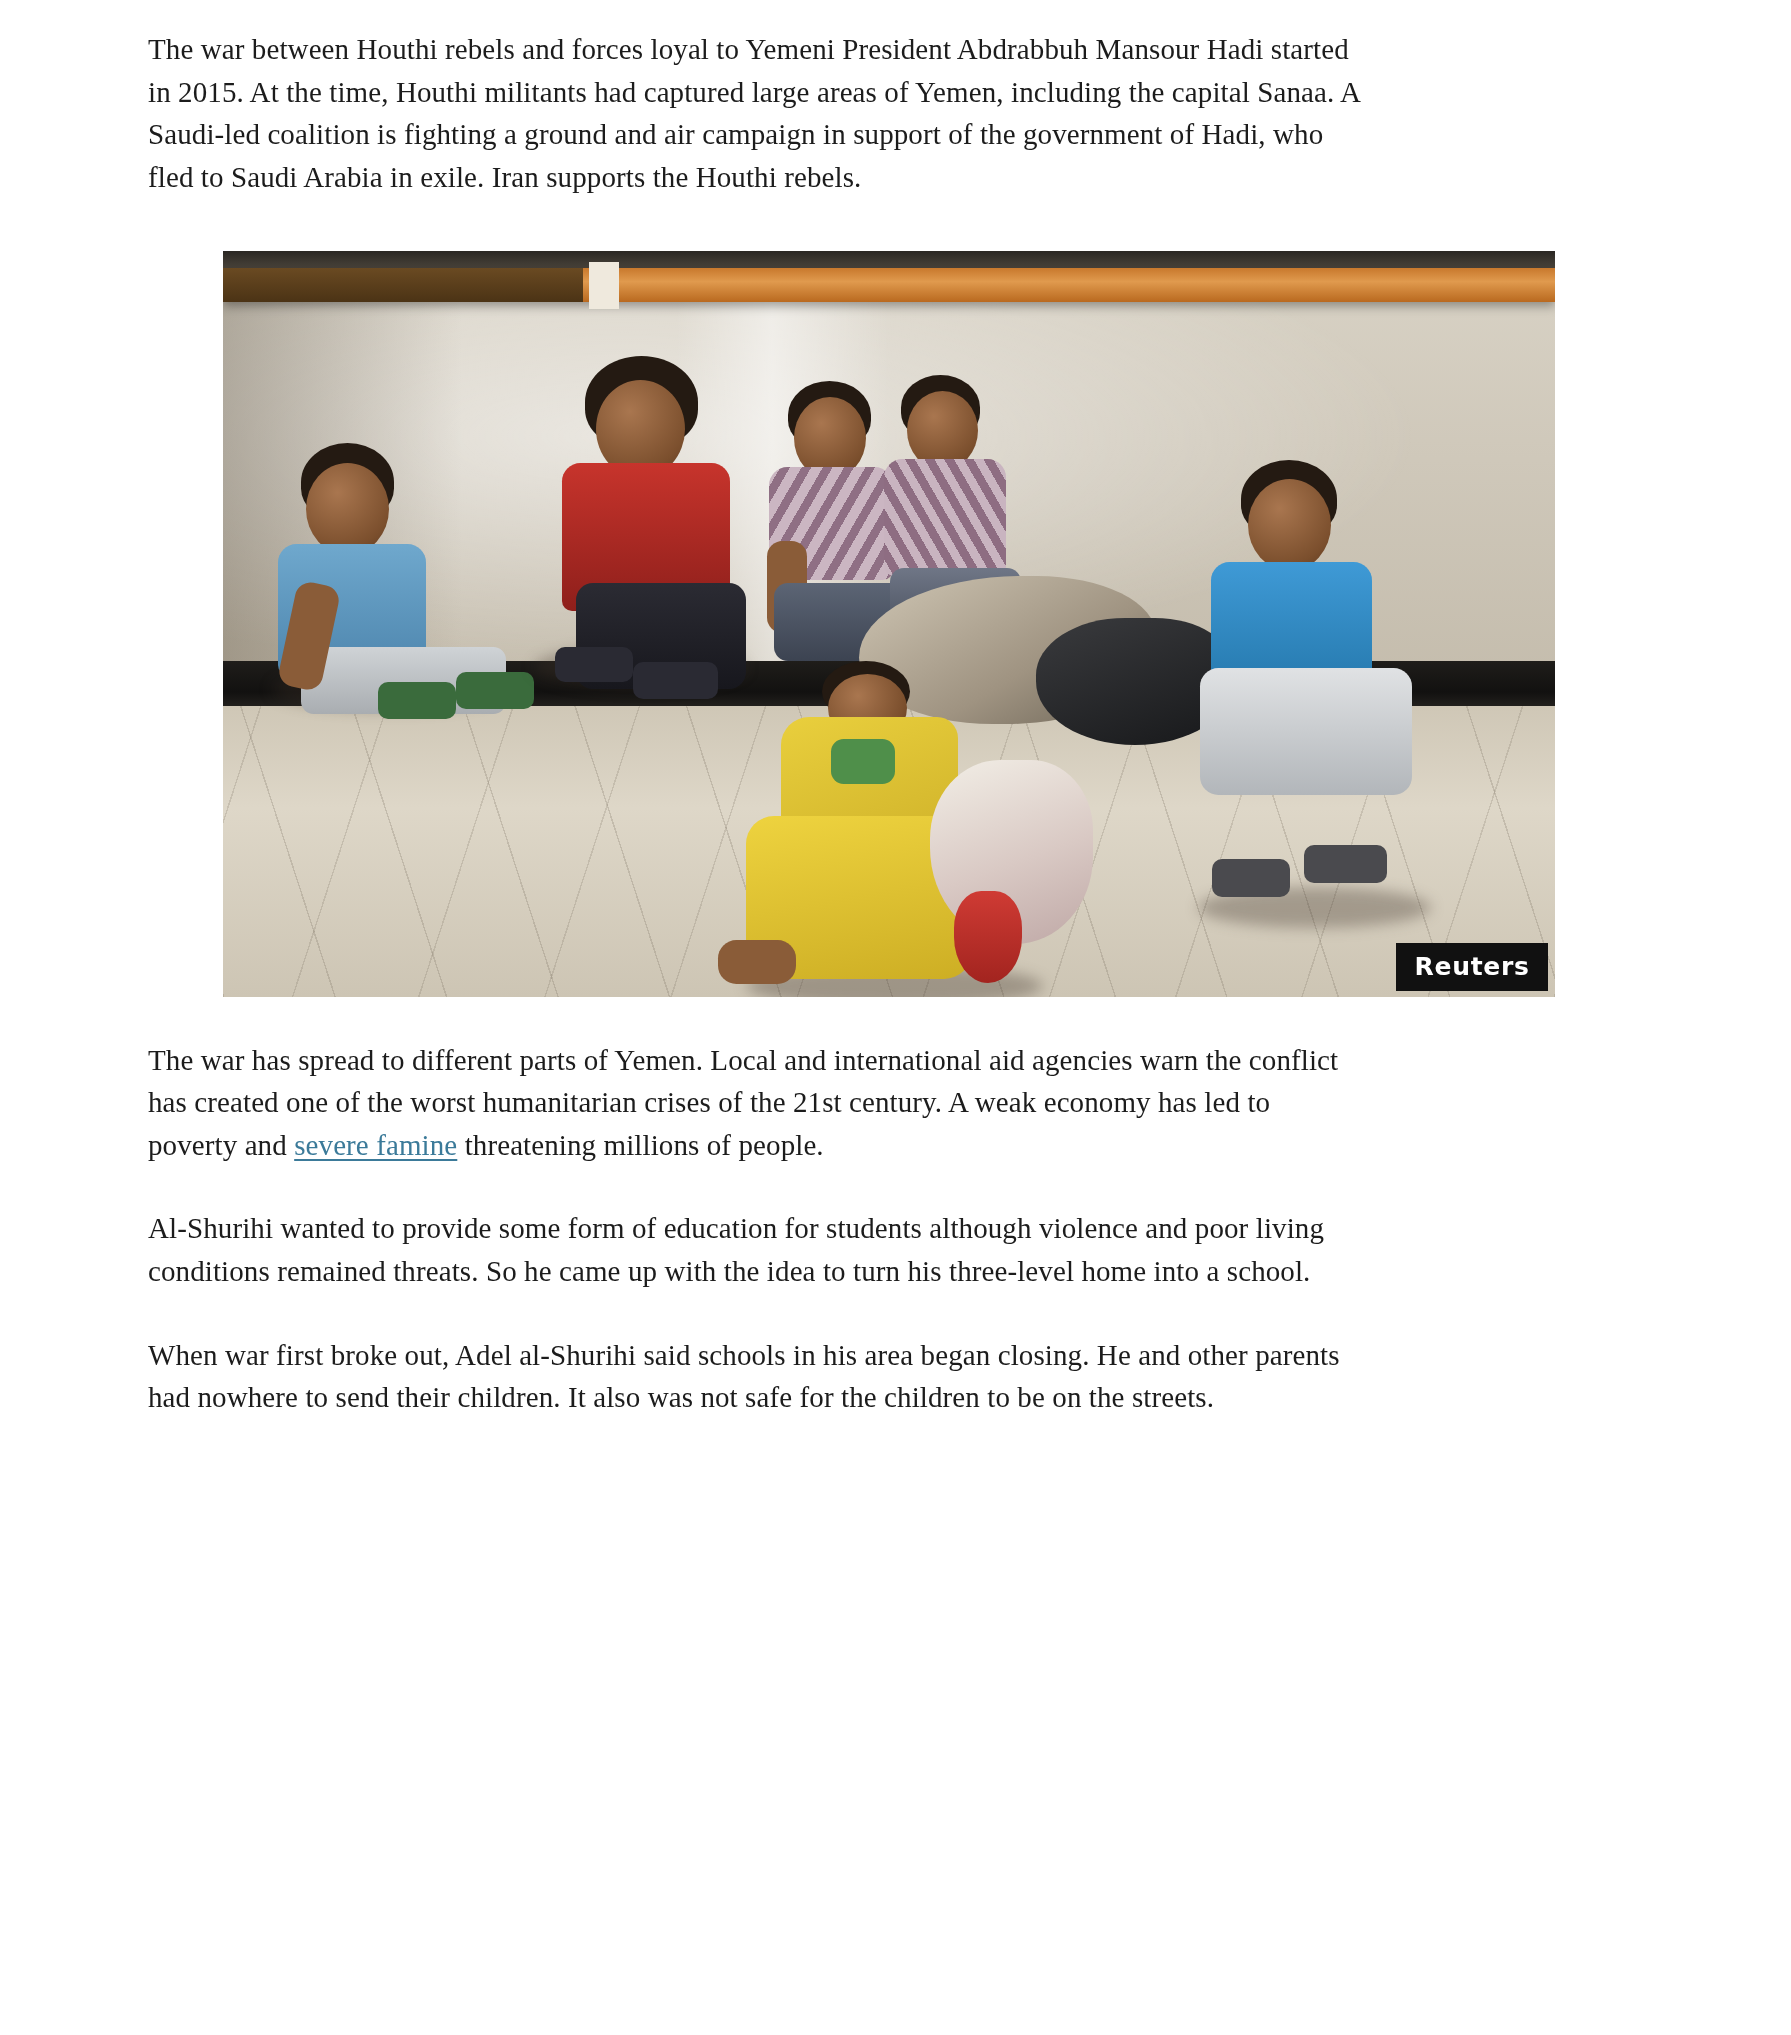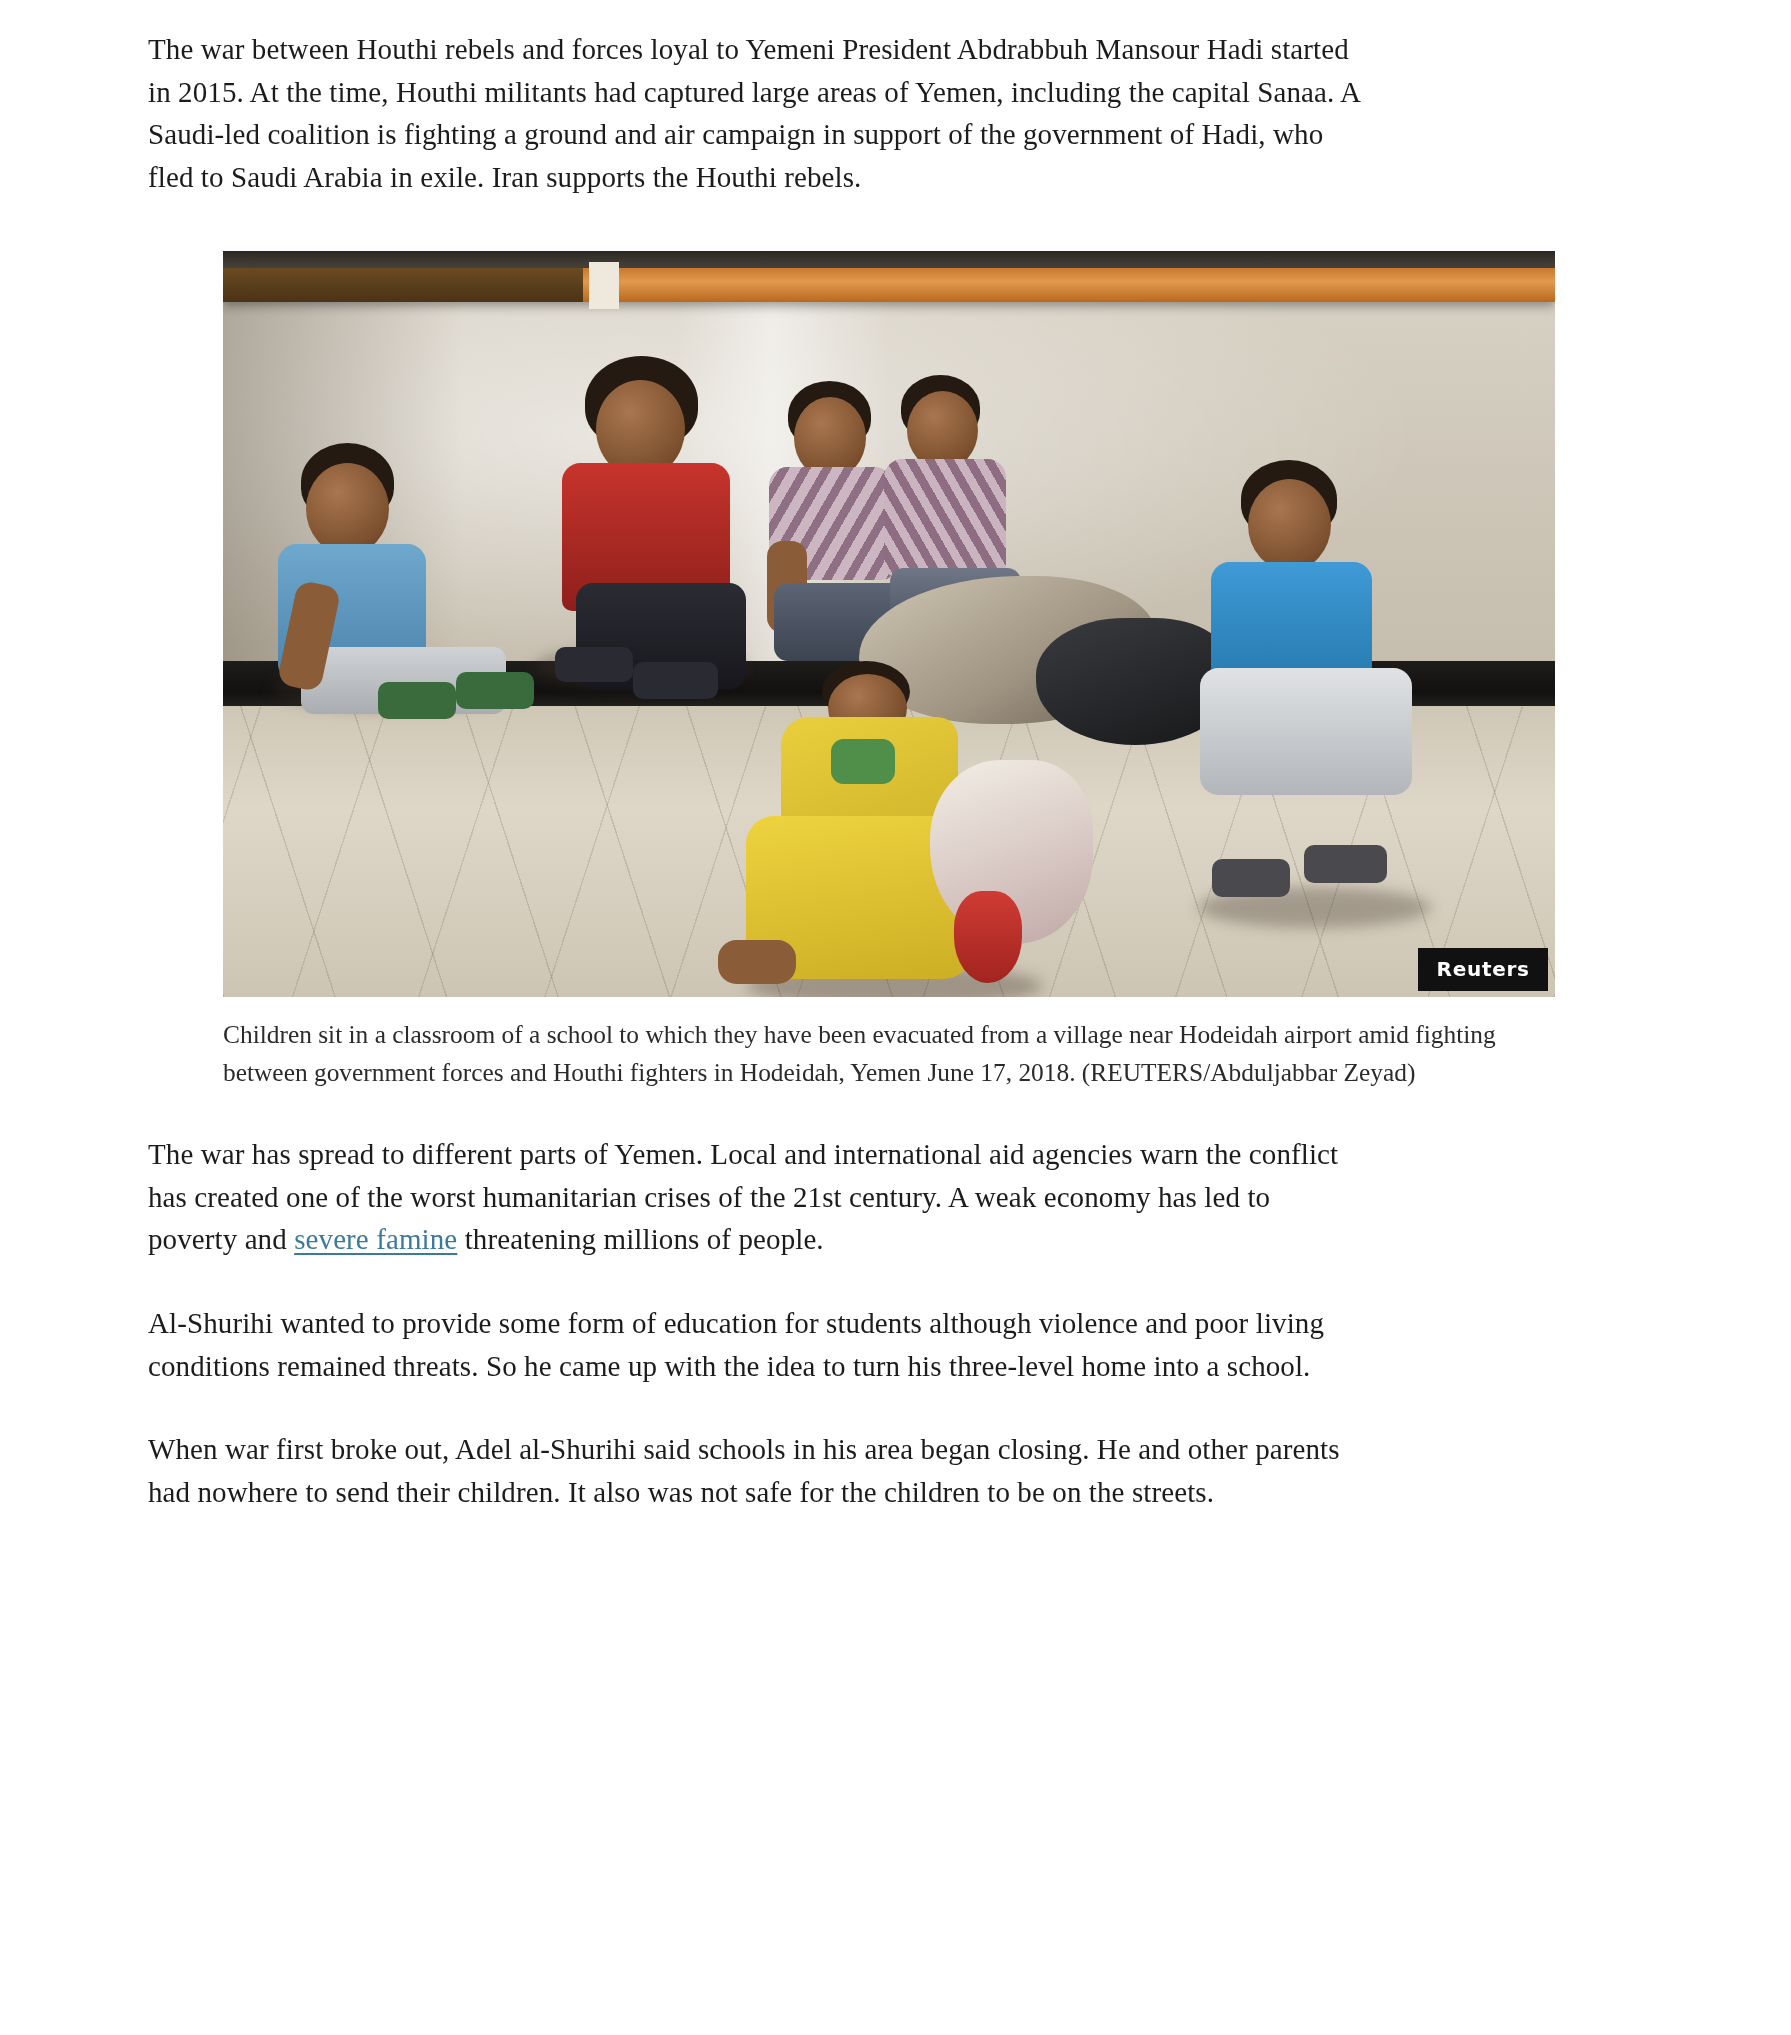--- a/index.html
+++ b/index.html
@@ -122,21 +122,21 @@
     background: rgba(60,50,38,0.33);
     filter: blur(7px);
   }
   .credit {
     position: absolute;
     right: 7px; bottom: 5.7px;
     background: #111111;
     color: #ffffff;
     font-family: "DejaVu Sans", sans-serif;
     font-weight: bold;
-    font-size: 20px;
+    font-size: 25px;
     letter-spacing: 0.7px;
     padding: 8.5px 18.4px 10px 18.4px;
     text-align: right;
   }
   .caption {
     width: 1293px;
     margin-top: 18.4px;
     font-size: 25.4px;
     line-height: 1.5;
     color: #2b2b2b;
@@ -220,21 +220,20 @@
         <div class="hair" style="left:1018px; top:209px; width:96px; height:78px;"></div>
         <div class="head" style="left:1025px; top:228px; width:83px; height:92px;"></div>
         <div class="torso" style="left:988px; top:311px; width:161px; height:134px; background:linear-gradient(180deg,#3f9ad6,#2477ab);"></div>
         <div class="pants" style="left:977px; top:417px; width:212px; height:127px; background:linear-gradient(180deg,#e0e2e4,#b2b6ba); border-radius:18.4px;"></div>
         <div class="blob" style="left:989px; top:608px; width:78px; height:38px; background:#4a4a4e; border-radius:10px;"></div>
         <div class="blob" style="left:1081px; top:594px; width:83px; height:38px; background:#4a4a4e; border-radius:10px;"></div>
       </div>
 
       <div class="credit">Reuters</div>
     </div>
-    <figcaption class="caption">Children sit in a classroom of a school to which they have been evacuated from a village near Hodeidah airport amid fighting between government forces and Houthi fighters in Hodeidah, Yemen June 17, 2018. (REUTERS/Abduljabbar Zeyad)</figcaption>
   </figure>
 
   <p class="body-text"><span>The war has spread to different parts of Yemen. Local and international aid agencies warn the conflict has created one of the worst humanitarian crises of the 21st century. A weak economy has led to poverty and </span><a class="inline-link" href="#">severe famine</a><span> threatening millions of people.</span></p>
 
   <p class="body-text">Al-Shurihi wanted to provide some form of education for students although violence and poor living conditions remained threats. So he came up with the idea to turn his three-level home into a school.</p>
 
   <p class="body-text">When war first broke out, Adel al-Shurihi said schools in his area began closing. He and other parents had nowhere to send their children. It also was not safe for the children to be on the streets.</p>
 
 </div>
 

